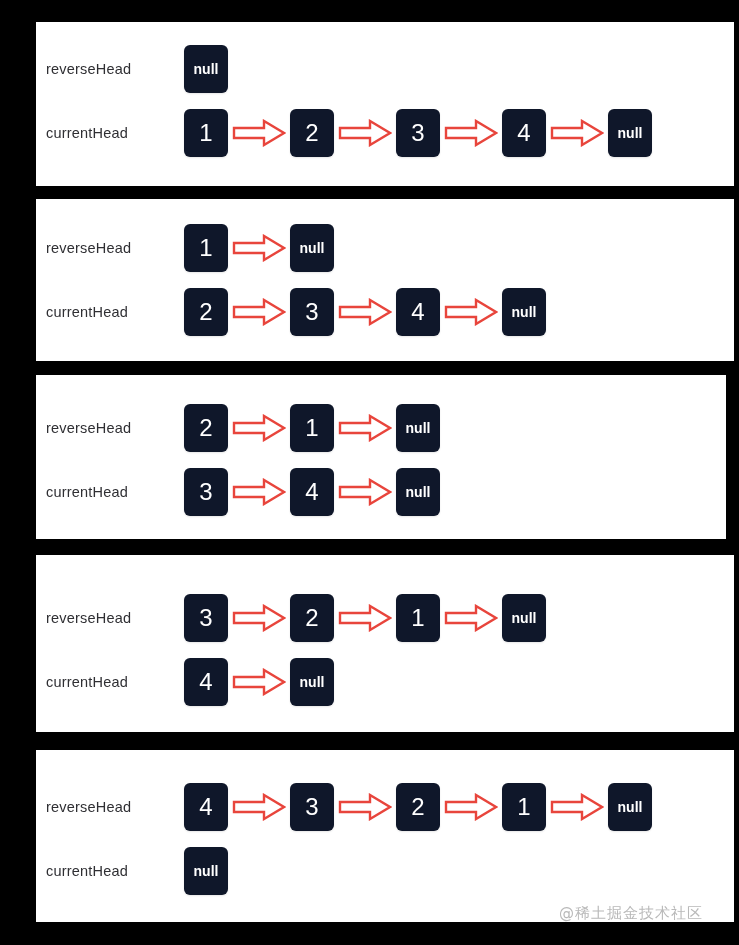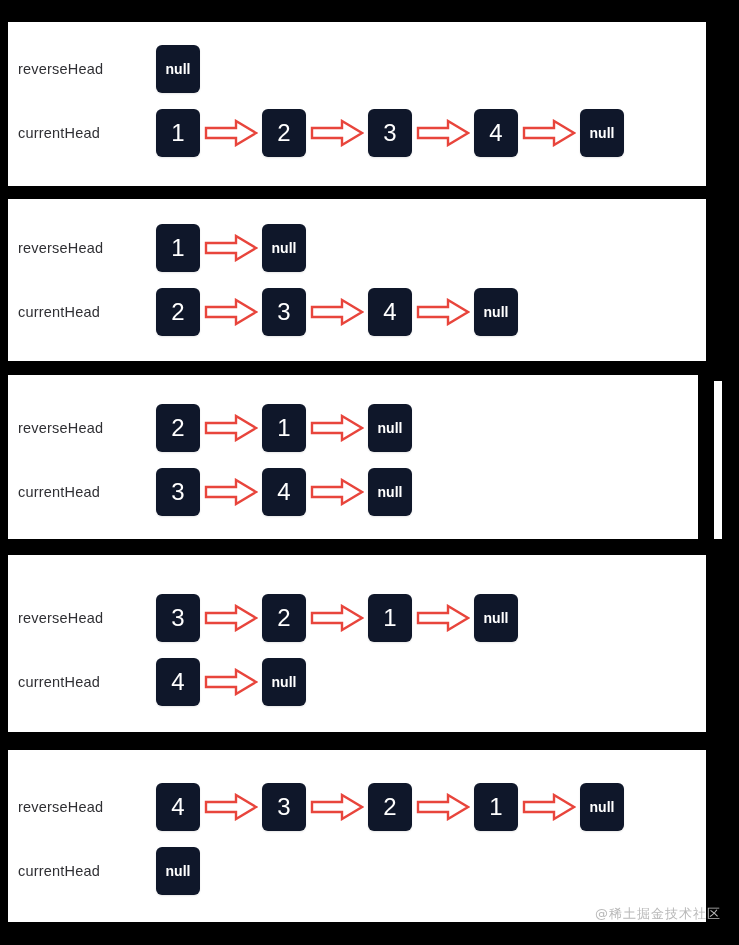--- a/index.html
+++ b/index.html
@@ -19,21 +19,21 @@
     position: absolute;
     left: 0;
     top: 0;
     width: 739px;
     height: 945px;
     background: #000000;
   }
 
   .panel {
     position: absolute;
-    left: 8px;
+    left: 36px;
     width: 698px;
     background: #ffffff;
     box-sizing: border-box;
   }
 
   
   .panel-1 { top: 22px;  height: 164px; }
   .panel-2 { top: 199px; height: 162px; }
   .panel-3 { top: 375px; height: 164px; width: 690px; }
   .panel-4 { top: 555px; height: 177px; }
@@ -96,23 +96,23 @@
     height: 34px;
     flex: 0 0 auto;
     display: flex;
     align-items: center;
     justify-content: center;
   }
   .arrow svg { display: block; }
 
   .watermark {
     position: absolute;
-    right: 18px;
+    right: 36px;
     bottom: 22px;
-    font-size: 13px;
+    font-size: 15px;
     color: #b9b9b9;
     letter-spacing: 1px;
     white-space: nowrap;
     font-family: "DejaVu Sans", sans-serif;
   }
 </style>
 </head>
 <body>
 
 <div class="stage">

